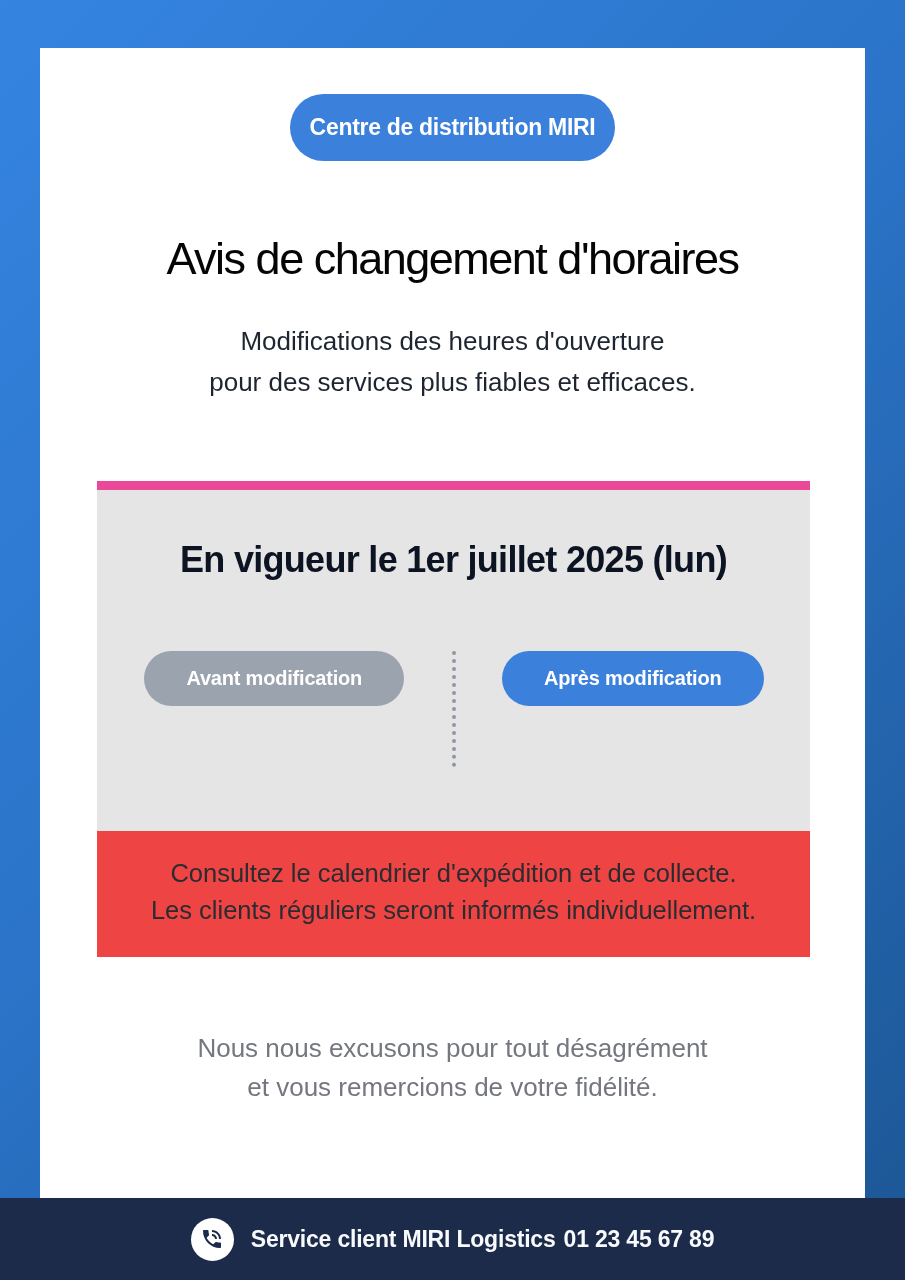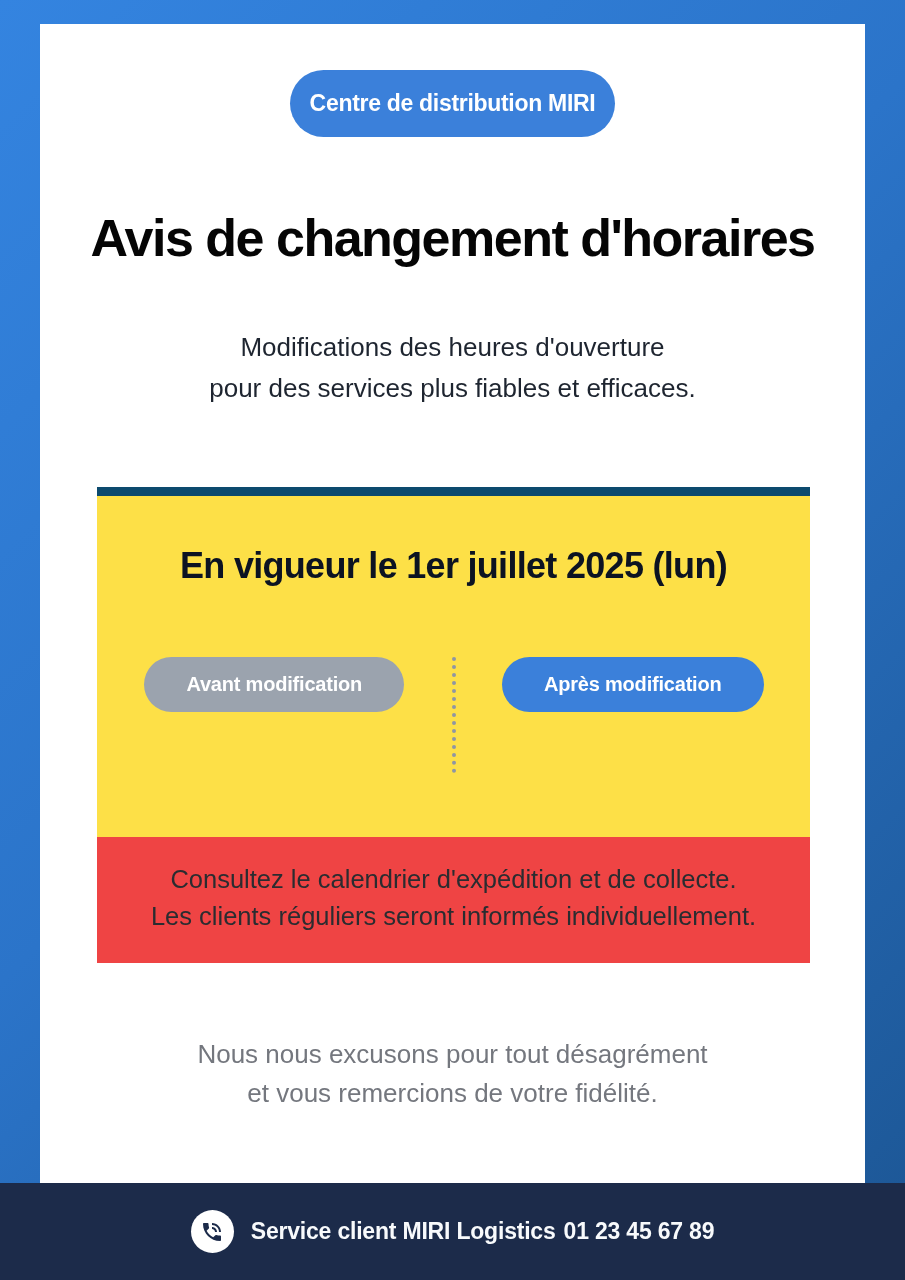--- a/index.html
+++ b/index.html
@@ -4,46 +4,46 @@
 <style>
   * { margin: 0; padding: 0; box-sizing: border-box; }
   html, body { width: 905px; }
   body { font-family: "Liberation Sans", "DejaVu Sans", sans-serif; }
 
   .frame {
     width: 905px; height: 1280px;
     background: linear-gradient(135deg, #3484e0 0%, #2b74c9 45%, #1c5694 100%);
     display: flex; flex-direction: column;
   }
-  .card-wrap { flex: 1; padding: 24px 40px 0 40px; display: flex; }
+  .card-wrap { flex: 1; padding: 48px 40px 0 40px; display: flex; }
   .card { background: #ffffff; flex: 1; text-align: center; overflow: hidden; }
 
   .badge-row { margin-top: 46px; }
   .badge {
     display: inline-block;
     background: #3b80da; color: #ffffff;
     font-size: 23px; font-weight: 700; letter-spacing: -0.3px;
     padding: 20px 20px; border-radius: 36px;
   }
 
   .title {
     margin: 72px 8px 0 8px;
-    font-size: 52px; line-height: 1.15; font-weight: 700;
+    font-size: 45px; line-height: 1.15; font-weight: 400;
     letter-spacing: -1.5px; color: #050505; white-space: nowrap;
   }
 
   .subtitle {
-    margin-top: 58px;
+    margin-top: 36px;
     font-size: 26px; line-height: 1.58; color: #1e2530;
   }
 
   .panel {
     margin: 78px 55px 0 57px;
-    background: #fde047;
-    border-top: 9px solid #0c4a6e;
+    background: #e5e5e5;
+    border-top: 9px solid #ec4899;
     padding: 48px 0 64px 0;
   }
   .panel-heading {
     font-size: 36px; font-weight: 700; letter-spacing: -0.7px;
     color: #0c1322; line-height: 1.2;
   }
   .compare-row { display: flex; align-items: stretch; margin-top: 70px; }
   .col { flex: 1; display: flex; flex-direction: column; align-items: center; }
   .divider {
     width: 0; border-left: 4px dotted #8f96a3;
@@ -66,21 +66,21 @@
     font-size: 25.5px; line-height: 1.45;
     padding: 24px 14px 28px 14px;
   }
 
   .closing {
     margin-top: 72px;
     font-size: 26px; line-height: 1.5; color: #74777e;
   }
 
   .footer {
-    height: 97px; background: #1c2b4a;
+    height: 82px; background: #1c2b4a;
     display: flex; align-items: center; justify-content: center; gap: 17px;
   }
   .phone-badge {
     width: 43px; height: 43px; border-radius: 50%;
     background: #ffffff; display: flex; align-items: center; justify-content: center;
     flex: 0 0 auto;
   }
   .phone-badge svg { width: 24px; height: 24px; fill: #1c2b4a; }
   .footer-label-group { display: flex; gap: 8px; }
   .footer-text { color: #f8fafc; font-size: 23px; font-weight: 700; letter-spacing: -0.2px; white-space: nowrap; }

